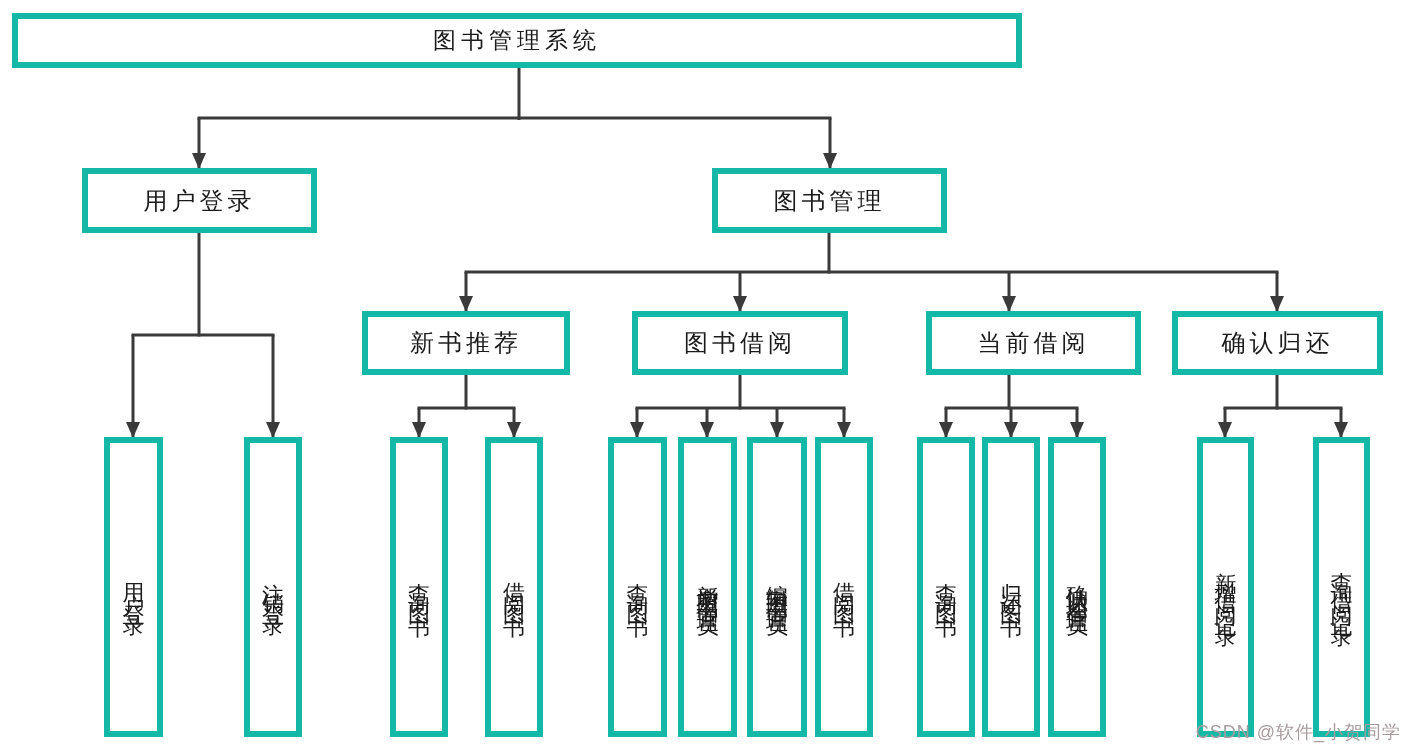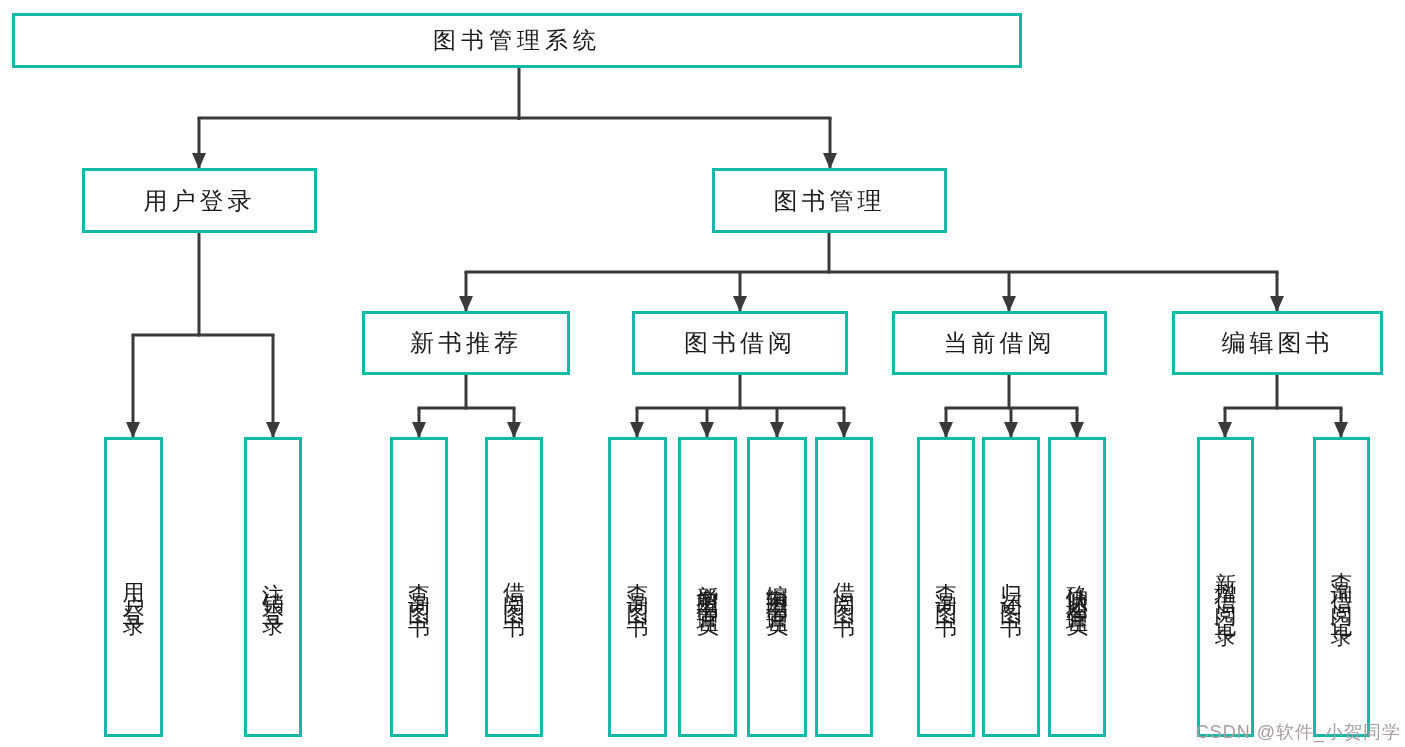--- a/index.html
+++ b/index.html
@@ -10,21 +10,21 @@
     overflow:hidden;
     font-family:"Liberation Sans","DejaVu Sans",sans-serif;
     color:#1b1b1b;
   }
   .wires{position:absolute;left:0;top:0;z-index:0;}
   .wires line{stroke:#3a3a3a;stroke-width:3;}
   .node{
     position:absolute;
     box-sizing:border-box;
     background:#ffffff;
-    border:3px solid #14b8a6;
+    border:6px solid #14b8a6;
     display:flex;
     align-items:center;
     justify-content:center;
     z-index:1;
   }
   .node.h{
     font-size:24px;
     letter-spacing:4px;
     white-space:nowrap;
   }
@@ -100,22 +100,22 @@
     <line x1="1341" y1="408" x2="1341" y2="437" marker-end="url(#arr)"></line>
   </svg>
 
   <div class="node h root" style="left:12px;top:13px;width:1010px;height:55px;">图书管理系统</div>
 
   <div class="node h" style="left:82px;top:168px;width:235px;height:65px;">用户登录</div>
   <div class="node h" style="left:362px;top:311px;width:208px;height:64px;">新书推荐</div>
 
   <div class="node h" style="left:712px;top:168px;width:235px;height:65px;">图书管理</div>
   <div class="node h" style="left:632px;top:311px;width:216px;height:64px;">图书借阅</div>
-  <div class="node h" style="left:892px;top:311px;width:215px;height:64px;">当前借阅</div>
-  <div class="node h" style="left:1172px;top:311px;width:211px;height:64px;">编辑图书</div>
+  <div class="node h" style="left:926px;top:311px;width:215px;height:64px;">当前借阅</div>
+  <div class="node h" style="left:1172px;top:311px;width:211px;height:64px;">确认归还</div>
 
   <div class="node v ls-wide" style="left:104px;top:437px;width:59px;height:300px;">用户登录</div>
   <div class="node v ls-wide" style="left:244px;top:437px;width:58px;height:300px;">注销登录</div>
 
   <div class="node v ls-wide" style="left:390px;top:437px;width:58px;height:300px;">查询图书</div>
   <div class="node v ls-wide" style="left:485px;top:437px;width:58px;height:300px;">借阅图书</div>
 
   <div class="node v ls-wide" style="left:608px;top:437px;width:59px;height:300px;">查询图书</div>
   <div class="node v ls-tight" style="left:678px;top:437px;width:59px;height:300px;">新增图书（管理员）</div>
   <div class="node v ls-tight" style="left:747px;top:437px;width:60px;height:300px;">编辑图书（管理员）</div>

